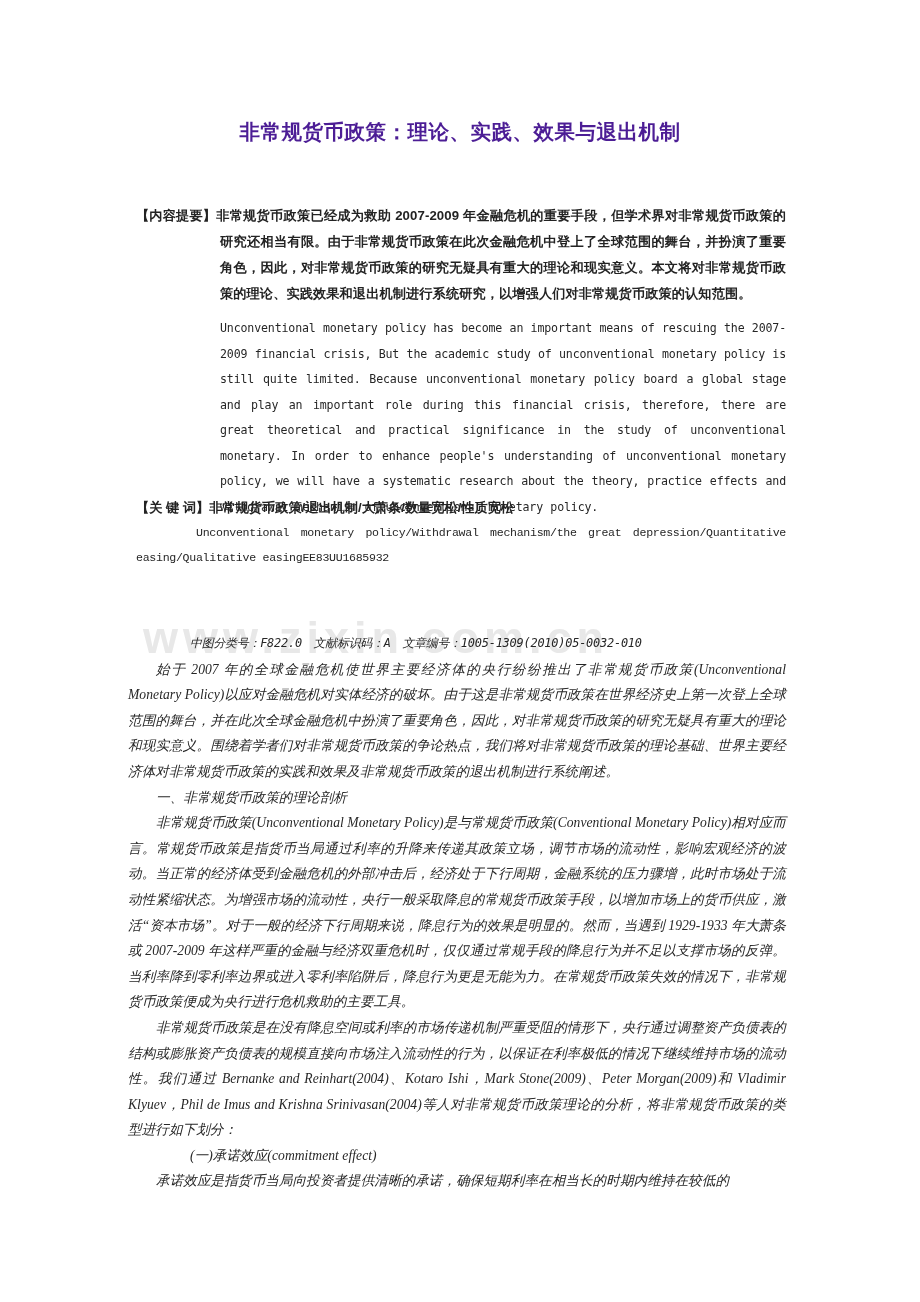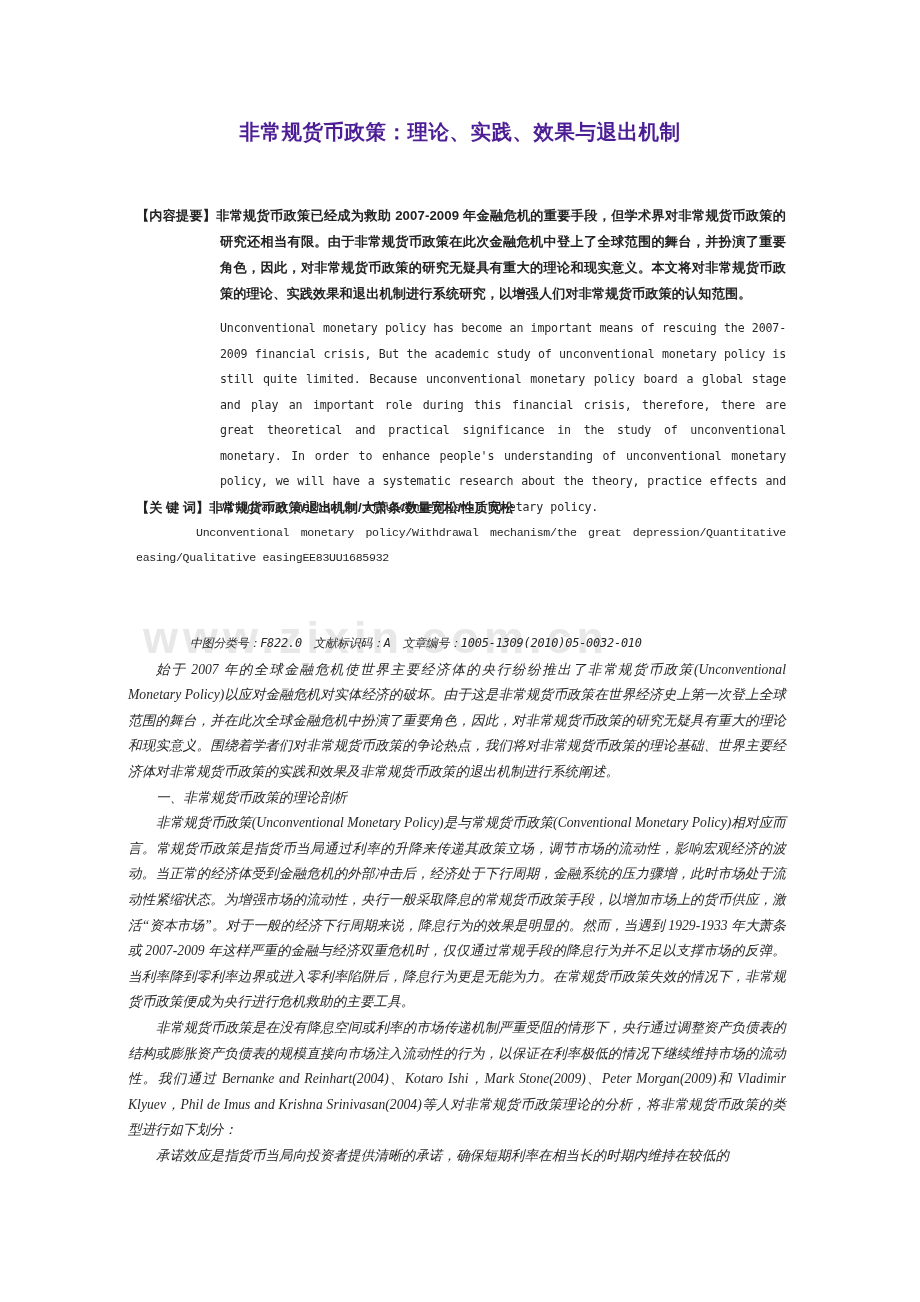--- a/index.html
+++ b/index.html
@@ -187,18 +187,19 @@
       <p class="p indent-class mono">中图分类号：F822.0　文献标识码：A　文章编号：1005-1309(2010)05-0032-010</p>
 
       <p class="p indent2">始于 2007 年的全球金融危机使世界主要经济体的央行纷纷推出了非常规货币政策(Unconventional Monetary Policy)以应对金融危机对实体经济的破坏。由于这是非常规货币政策在世界经济史上第一次登上全球范围的舞台，并在此次全球金融危机中扮演了重要角色，因此，对非常规货币政策的研究无疑具有重大的理论和现实意义。围绕着学者们对非常规货币政策的争论热点，我们将对非常规货币政策的理论基础、世界主要经济体对非常规货币政策的实践和效果及非常规货币政策的退出机制进行系统阐述。</p>
 
       <p class="p heading-cn">一、非常规货币政策的理论剖析</p>
 
       <p class="p indent2">非常规货币政策(Unconventional Monetary Policy)是与常规货币政策(Conventional Monetary Policy)相对应而言。常规货币政策是指货币当局通过利率的升降来传递其政策立场，调节市场的流动性，影响宏观经济的波动。当正常的经济体受到金融危机的外部冲击后，经济处于下行周期，金融系统的压力骤增，此时市场处于流动性紧缩状态。为增强市场的流动性，央行一般采取降息的常规货币政策手段，以增加市场上的货币供应，激活“资本市场”。对于一般的经济下行周期来说，降息行为的效果是明显的。然而，当遇到 1929-1933 年大萧条或 2007-2009 年这样严重的金融与经济双重危机时，仅仅通过常规手段的降息行为并不足以支撑市场的反弹。当利率降到零利率边界或进入零利率陷阱后，降息行为更是无能为力。在常规货币政策失效的情况下，非常规货币政策便成为央行进行危机救助的主要工具。</p>
 
       <p class="p indent2">非常规货币政策是在没有降息空间或利率的市场传递机制严重受阻的情形下，央行通过调整资产负债表的结构或膨胀资产负债表的规模直接向市场注入流动性的行为，以保证在利率极低的情况下继续维持市场的流动性。我们通过 Bernanke and Reinhart(2004)、Kotaro Ishi，Mark Stone(2009)、Peter Morgan(2009)和 Vladimir Klyuev，Phil de Imus and Krishna Srinivasan(2004)等人对非常规货币政策理论的分析，将非常规货币政策的类型进行如下划分：</p>
 
+      <p class="p indent-class">(一)承诺效应(commitment effect)</p>
 
       <p class="p indent2">承诺效应是指货币当局向投资者提供清晰的承诺，确保短期利率在相当长的时期内维持在较低的</p>
     </div>
 
   </div>
 </div>
 
 </body></html>

